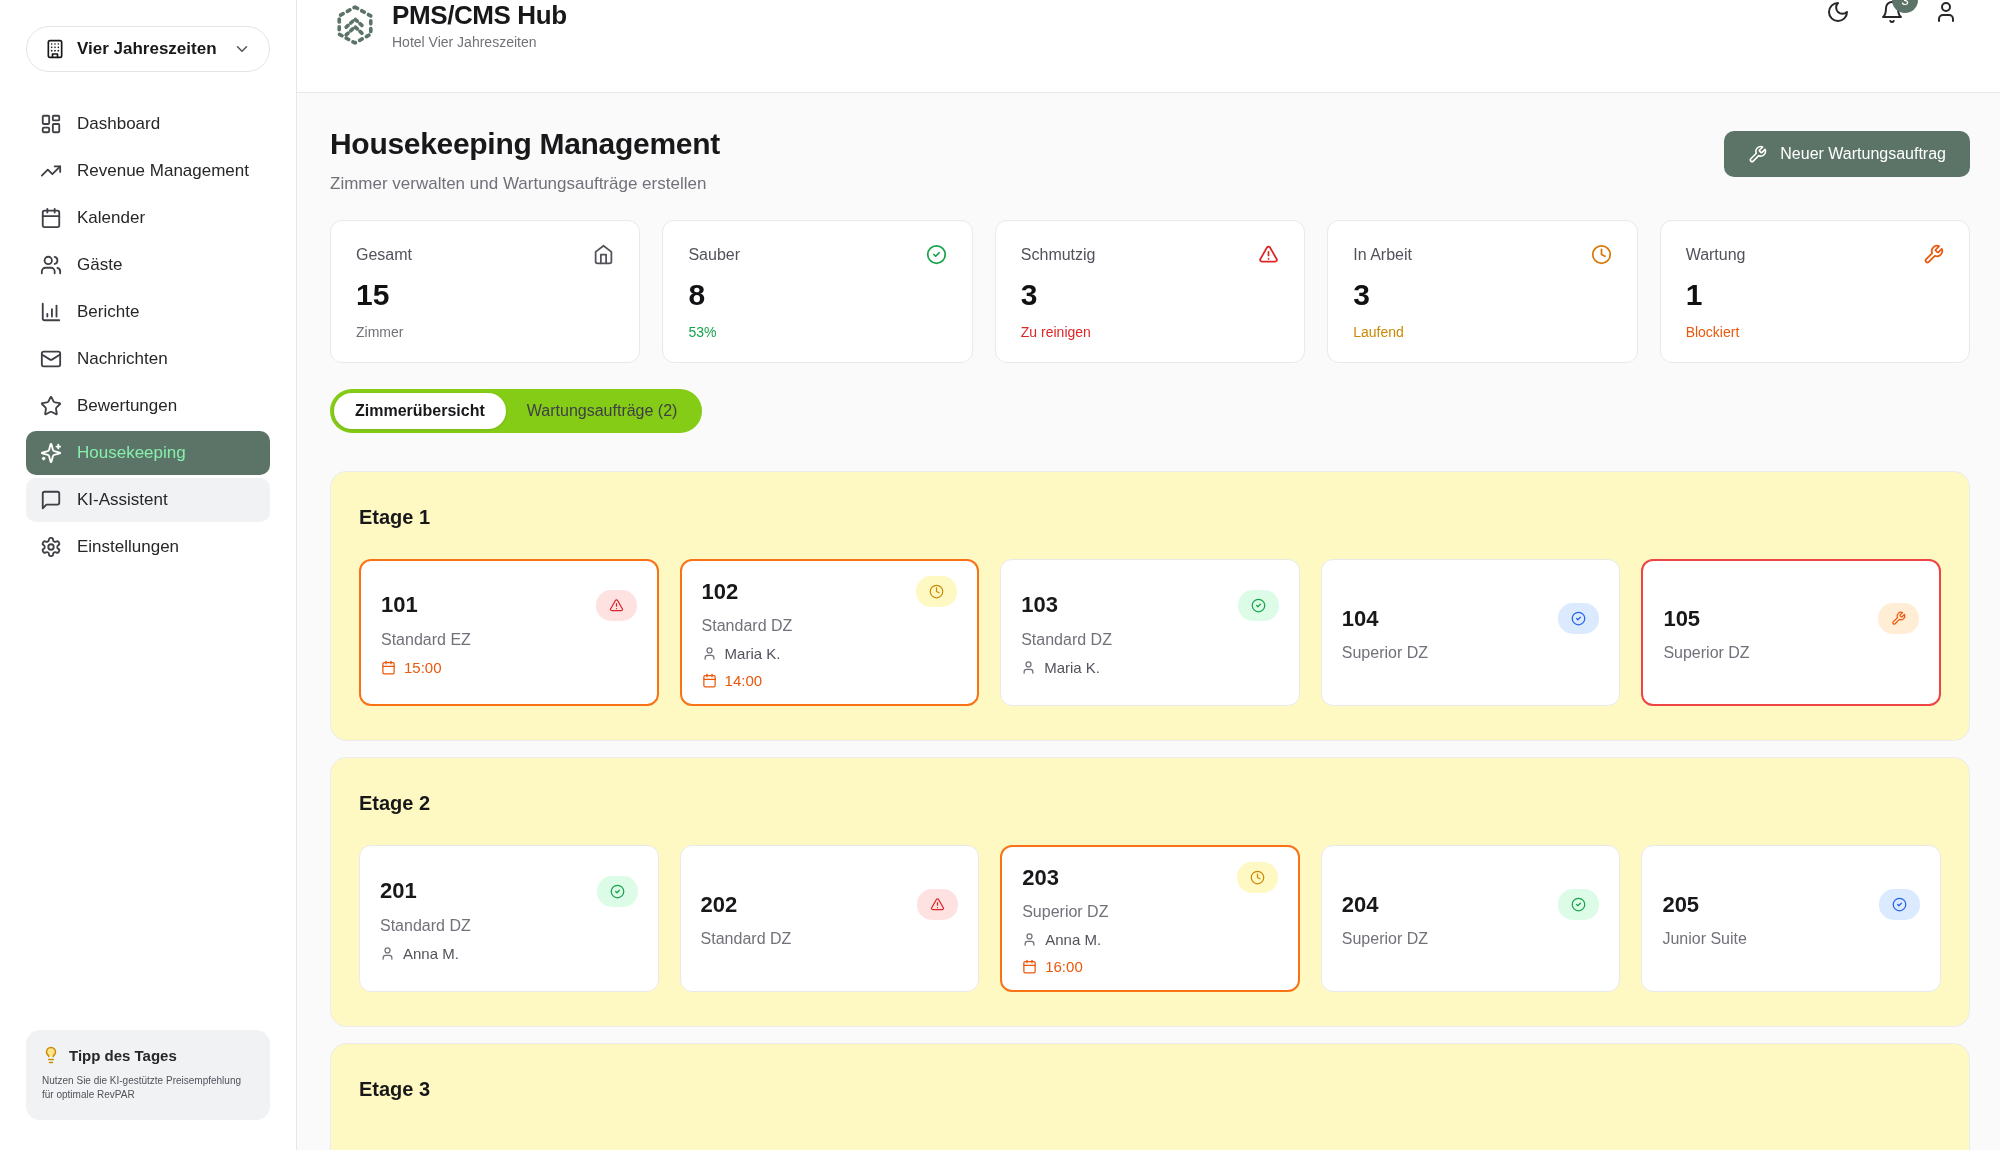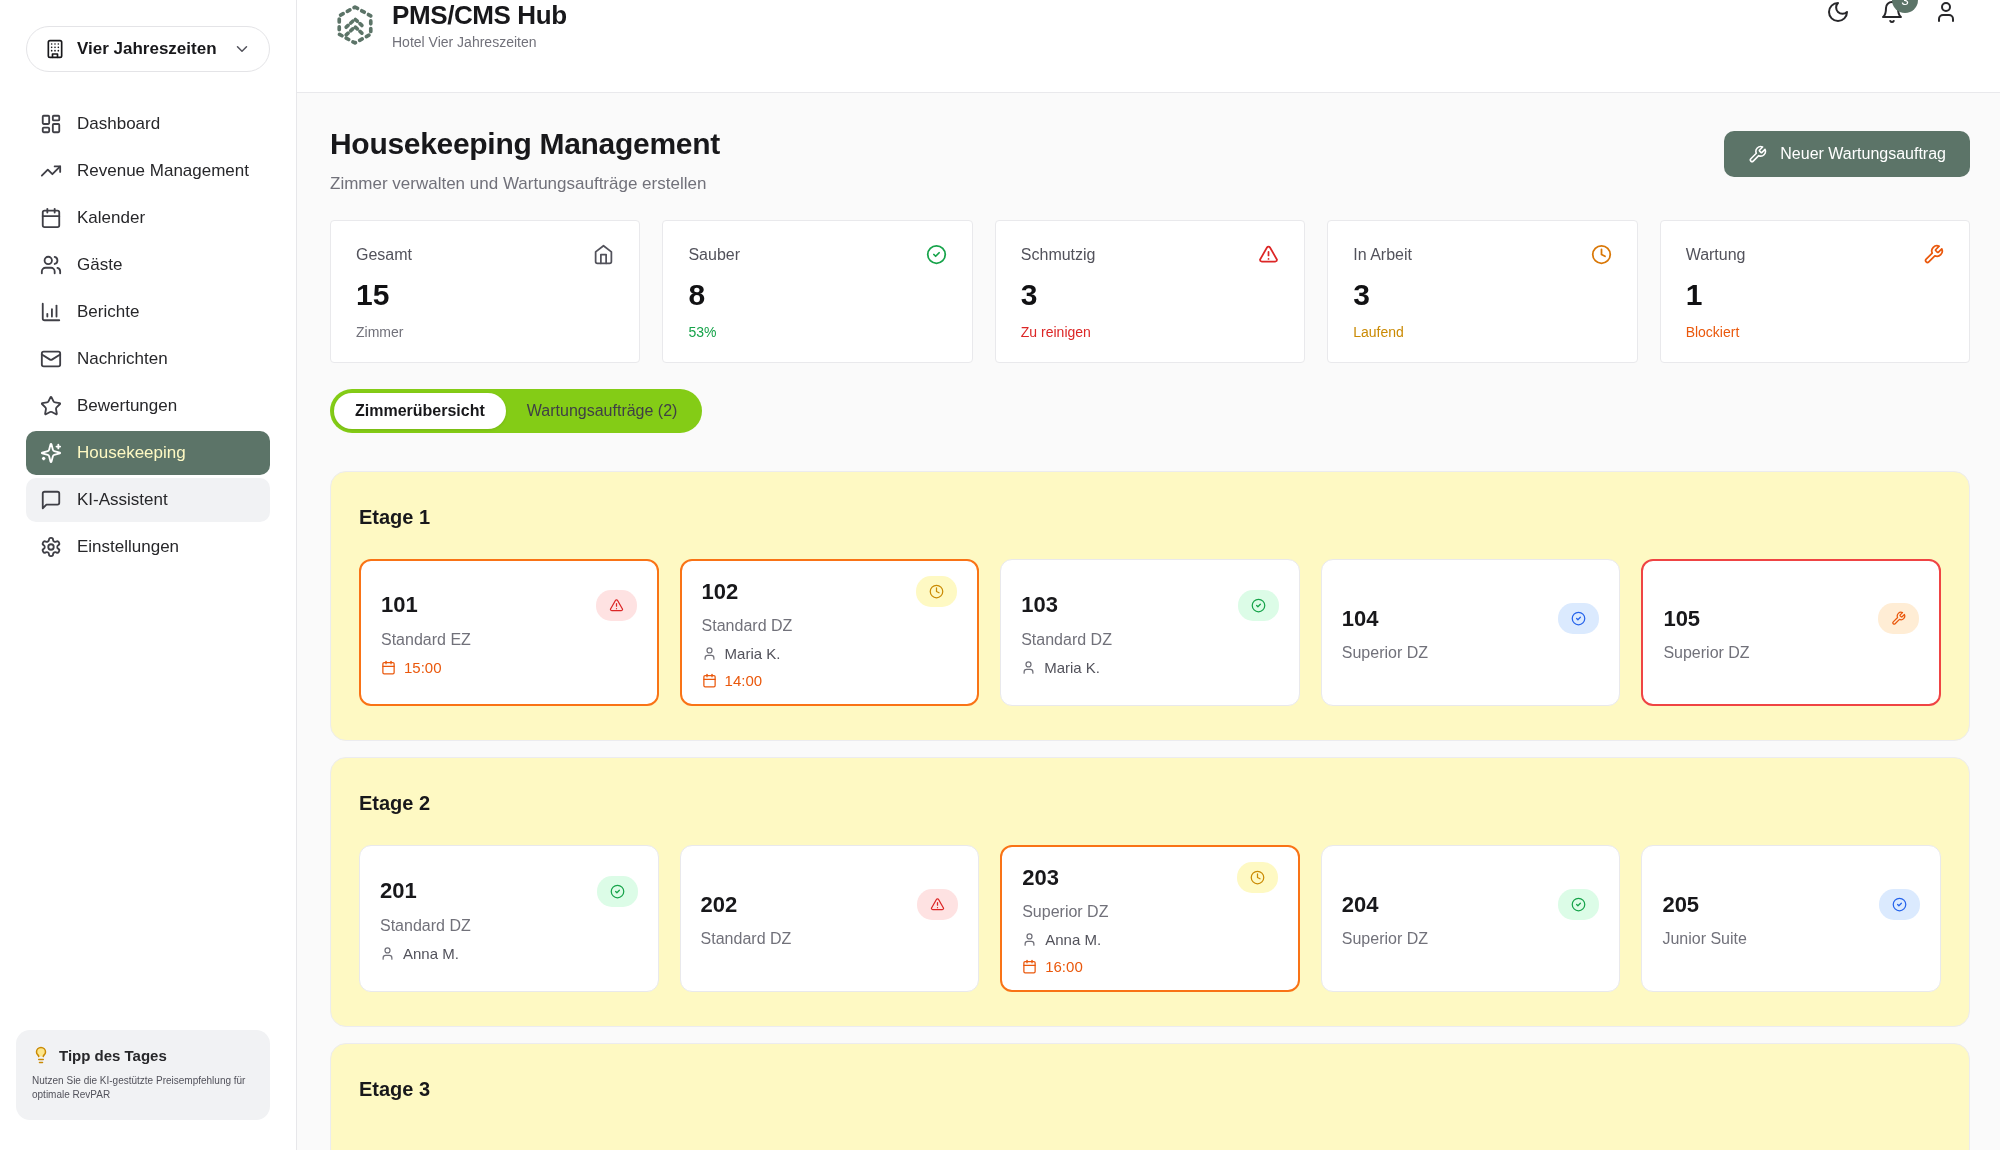--- a/index.html
+++ b/index.html
@@ -10,26 +10,26 @@
   
   .sidebar { width:297px; min-width:297px; height:100%; border-right:1px solid #e7e7ea;
     background:#fff; position:relative; padding:26px 26px 0 26px; }
   .hotel-selector { display:flex; align-items:center; gap:12px; height:46px;
     border:1px solid #e4e4e7; border-radius:23px; padding:0 18px; cursor:pointer; background:#fff; }
   .hotel-selector .hs-label { flex:1; font-size:17px; font-weight:600; color:#18181b; }
   .snav { margin-top:30px; display:flex; flex-direction:column; gap:3px; }
   .nav-item { display:flex; align-items:center; gap:15px; height:44px; padding:0 14px;
     border-radius:10px; font-size:17px; font-weight:500; color:#27272a; cursor:pointer; }
   .nav-item .icon { color:#3f3f46; }
-  .nav-item.active { background:var(--accent); color:#fef9c3; }
+  .nav-item.active { background:var(--accent); color:#86efac; }
   .nav-item.active .icon { color:#fff; }
   .nav-item.highlighted { background:#f1f2f4; }
   .icon { display:inline-flex; align-items:center; justify-content:center; }
   .icon svg { display:block; }
-  .tip { position:absolute; left:16px; right:26px; bottom:30px; background:#f1f2f4;
+  .tip { position:absolute; left:26px; right:26px; bottom:30px; background:#f1f2f4;
     border-radius:14px; padding:16px 16px 18px; }
   .tip-title { display:flex; align-items:center; gap:9px; font-size:15px; font-weight:700; color:#27272a; }
   .tip-text { margin-top:10px; font-size:10px; color:#52525b; line-height:1.4; }
 
   
   .main { flex:1; display:flex; flex-direction:column; min-width:0; }
   .topbar { height:93px; min-height:93px; background:#fff; border-bottom:1px solid #e9e9ec;
     display:flex; align-items:flex-start; padding:0 42px 0 36px; }
   .brand { display:flex; align-items:center; gap:15px; }
   .brand-text .app-title { font-size:26px; font-weight:600; letter-spacing:-0.4px; }
@@ -41,21 +41,21 @@
 
   .content { flex:1; background:#fafafa; padding:28px 30px 0 33px; overflow:hidden; }
   .page-head { display:flex; align-items:flex-start; }
   .page-title { font-size:30px; font-weight:600; letter-spacing:-0.3px; margin:6px 0 0; }
   .page-sub { font-size:17px; color:#71717a; margin-top:13px; }
   .primary-btn { margin-left:auto; margin-top:10px; background:var(--accent); color:#fff; border:none;
     border-radius:10px; height:46px; padding:0 24px; font-size:16px; font-family:inherit;
     display:flex; align-items:center; gap:13px; cursor:pointer; }
 
   .stats { display:flex; gap:22px; margin-top:26px; }
-  .stat-card { flex:1; background:#fff; border:1px solid #e9e9ec; border-radius:4px;
+  .stat-card { flex:1; background:#fff; border:1px solid #e9e9ec; border-radius:12px;
     padding:23px 25px; height:143px; }
   .stat-top { display:flex; justify-content:space-between; align-items:center; }
   .stat-label { font-size:16px; color:#52525b; }
   .stat-value { font-size:30px; font-weight:600; color:#111113; margin-top:13px; }
   .stat-sub { font-size:14px; margin-top:12px; }
 
   .tabs { display:inline-flex; align-items:center; background:#84cc16; border-radius:22px;
     padding:4px; margin-top:26px; }
   .tab { font-size:16px; color:#3f3f46; padding:9px 21px; border-radius:18px; cursor:pointer; white-space:nowrap; }
   .tab.active { background:#fff; color:#18181b; font-weight:600; box-shadow:0 1px 3px rgba(0,0,0,.10); }

